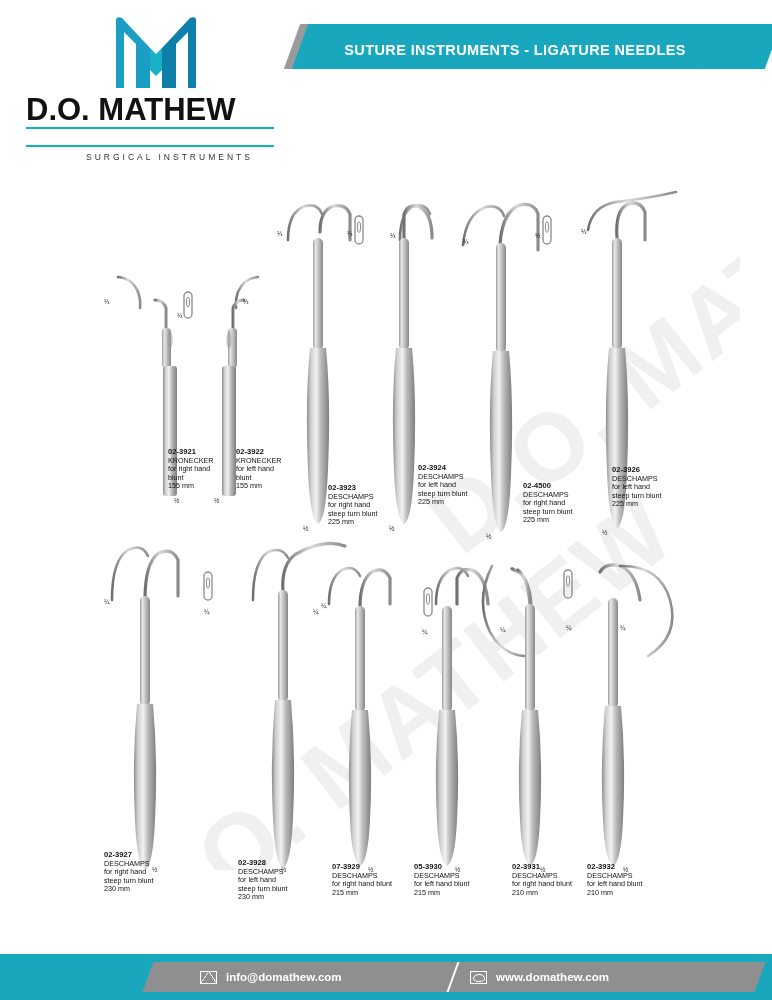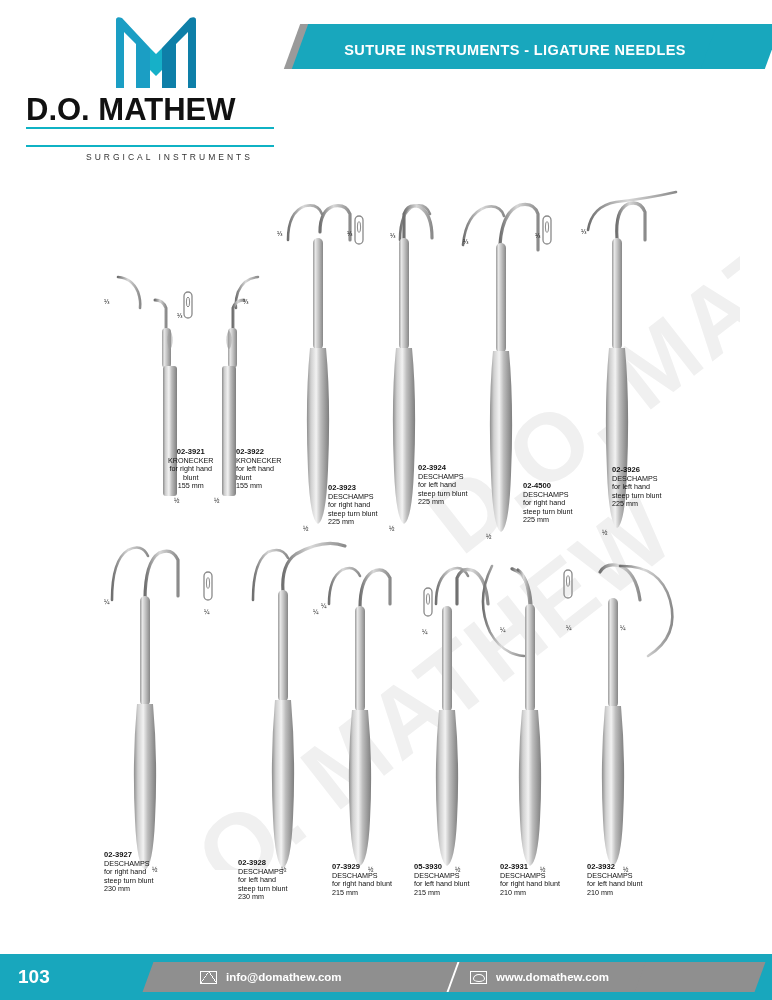--- a/index.html
+++ b/index.html
@@ -376,21 +376,21 @@
   <div class="scale" style="left:566px;top:624px;">¼</div>
   <div class="scale" style="left:620px;top:624px;">¼</div>
 
   <div class="scale" style="left:152px;top:866px;">½</div>
   <div class="scale" style="left:281px;top:866px;">½</div>
   <div class="scale" style="left:368px;top:866px;">½</div>
   <div class="scale" style="left:455px;top:866px;">½</div>
   <div class="scale" style="left:540px;top:866px;">½</div>
   <div class="scale" style="left:623px;top:866px;">½</div>
 
-  <div class="caption" style="left:168px;top:448px;text-align:center;">
+  <div class="caption" style="left:168px;top:448px;">
     <div class="code">02-3921</div>
     <div>KRONECKER</div>
     <div>for right hand</div>
     <div>blunt</div>
     <div>155 mm</div>
   </div>
 
   <div class="caption" style="left:236px;top:448px;">
     <div class="code">02-3922</div>
     <div>KRONECKER</div>
@@ -454,42 +454,41 @@
     <div>215 mm</div>
   </div>
 
   <div class="caption" style="left:414px;top:863px;">
     <div class="code">05-3930</div>
     <div>DESCHAMPS</div>
     <div>for left hand blunt</div>
     <div>215 mm</div>
   </div>
 
-  <div class="caption" style="left:500px;top:863px;">
+  <div class="caption" style="left:512px;top:863px;">
     <div class="code">02-3931</div>
     <div>DESCHAMPS</div>
     <div>for right hand blunt</div>
     <div>210 mm</div>
   </div>
 
   <div class="caption" style="left:587px;top:863px;">
     <div class="code">02-3932</div>
     <div>DESCHAMPS</div>
     <div>for left hand blunt</div>
     <div>210 mm</div>
   </div>
 
 </div>
 
 <div class="footer">
   <div class="f-teal"></div>
   <div class="f-grey"></div>
   <div class="f-grey2"></div>
   <div class="f-sep"></div>
-  <div class="f-page">103</div>
   <div class="f-item f-mail">
     <span class="f-icon mail"></span>
     <span>info@domathew.com</span>
   </div>
   <div class="f-item f-web">
     <span class="f-icon web"></span>
     <span>www.domathew.com</span>
   </div>
 </div>
 

